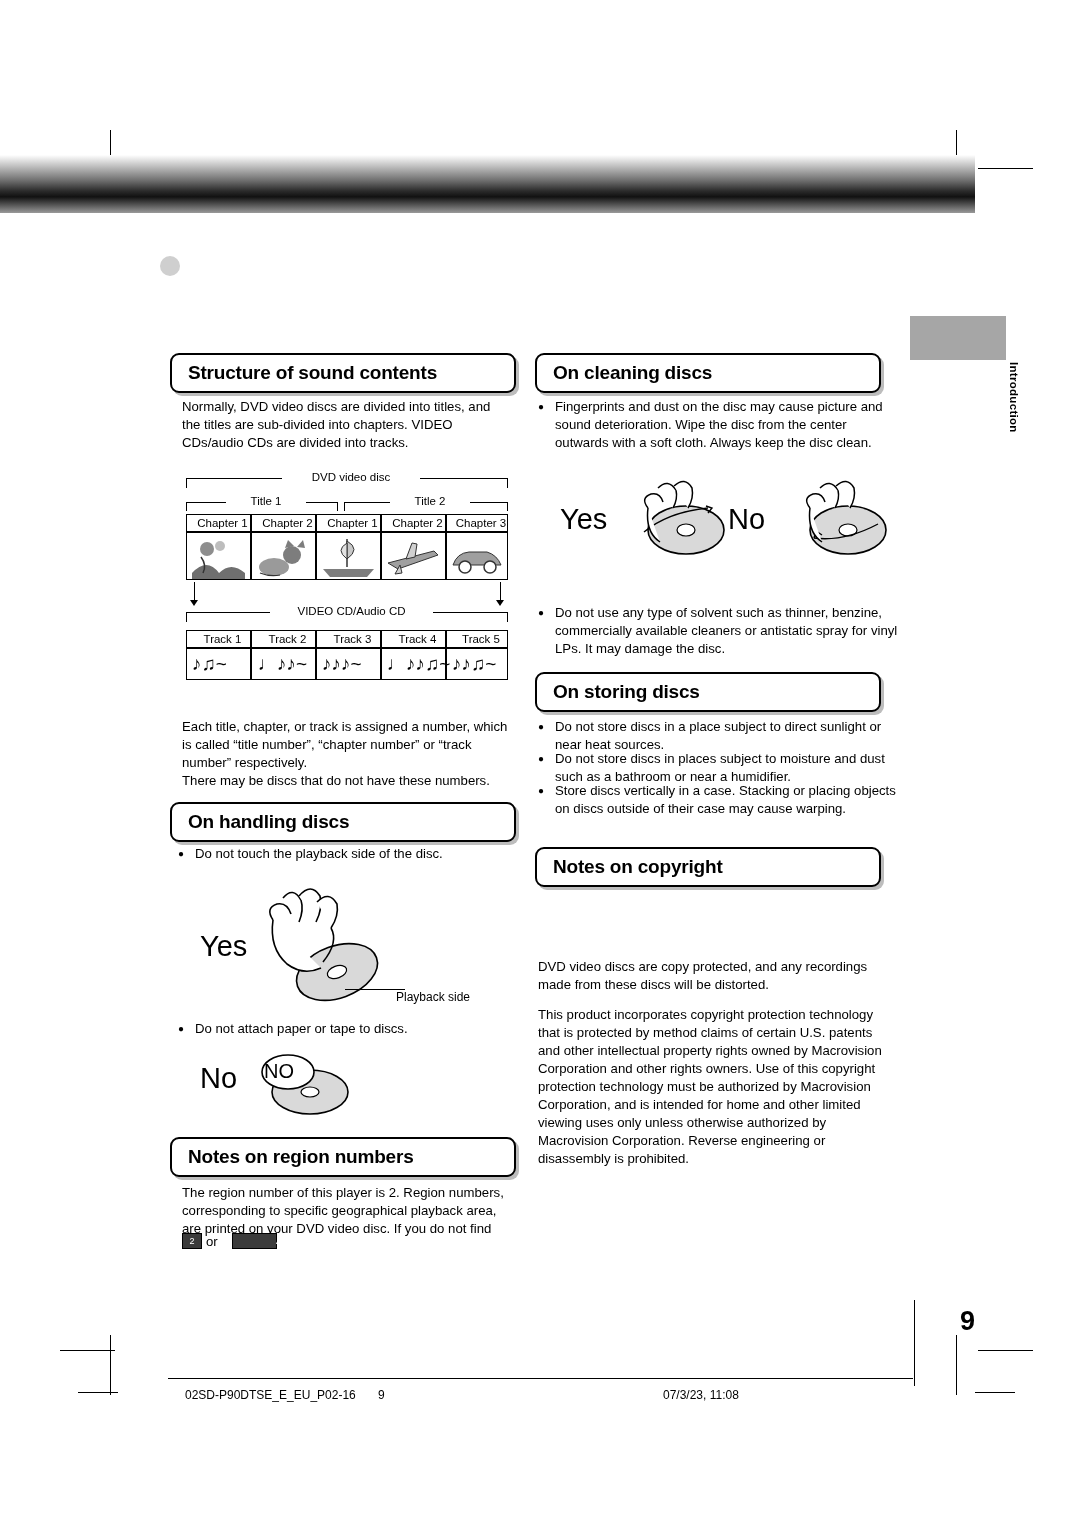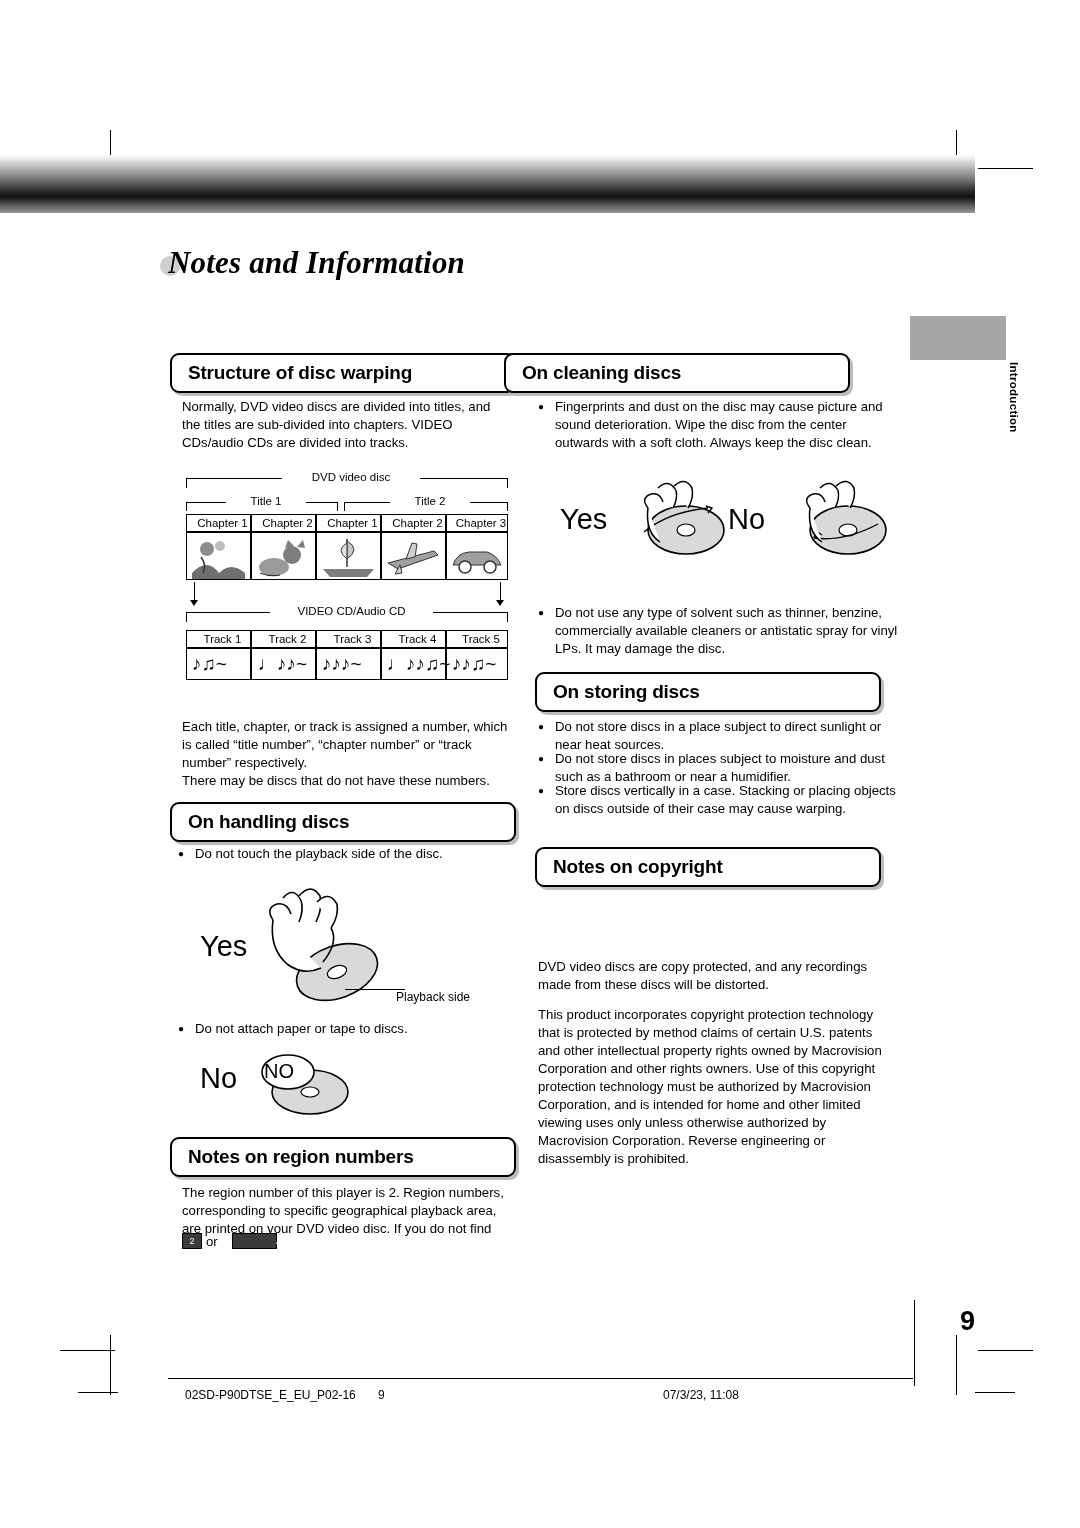--- a/index.html
+++ b/index.html
@@ -128,27 +128,26 @@
   <div class="crop crop-v" style="left:110px; top:1335px; height:60px;"></div>
   <div class="crop crop-h" style="left:60px; top:1350px; width:55px;"></div>
   <div class="crop crop-v" style="left:956px; top:1335px; height:60px;"></div>
   <div class="crop crop-h" style="left:978px; top:1350px; width:55px;"></div>
   <div class="crop crop-h" style="left:78px; top:1392px; width:40px;"></div>
   <div class="crop crop-h" style="left:975px; top:1392px; width:40px;"></div>
 
   <div class="topbar"></div>
 
   <div class="title-dot"></div>
-  <div class="page-title">Notes and Information</div>
 
   <div class="side-tab"></div>
   <div class="side-tab-text">Introduction</div>
 
   <div class="sec-head" style="left:170px; top:353px; width:342px;">
-    <span>Structure of disc warping</span>
+    <span>Structure of sound contents</span>
   </div>
 
   <div class="body-text" style="left:182px; top:398px; width:318px;">Normally, DVD video discs are divided into titles, and the titles are sub-divided into chapters. VIDEO CDs/audio CDs are divided into tracks.</div>
 
   <div class="diagram" style="left:182px; top:466px; width:330px; height:250px;">
 
     <div class="hline" style="left:4px; top:12px; width:322px;"></div>
     <div class="vline" style="left:4px; top:12px; height:10px;"></div>
     <div class="vline" style="left:325px; top:12px; height:10px;"></div>
     <div class="dlabel" style="left:100px; top:5px; width:130px;">DVD video disc</div>
@@ -285,21 +284,21 @@
   <div style="position:absolute; left:264px; top:1060px; font-size:20px; font-weight:normal;">NO</div>
 
   <div class="sec-head" style="left:170px; top:1137px; width:342px;">
     <span>Notes on region numbers</span>
   </div>
   <div class="body-text" style="left:182px; top:1184px; width:330px;">The region number of this player is 2. Region numbers, corresponding to specific geographical playback area, are printed on your DVD video disc. If you do not find</div>
   <div class="region-icon" style="left:182px; top:1233px; width:20px; height:16px; line-height:15px;">2</div>
   <div class="body-text" style="left:206px; top:1233px; width:24px;">or</div>
   <div class="region-icon" style="left:232px; top:1233px; width:24px; height:16px; line-height:15px;padding-left:43px;">ALL</div>
 
-  <div class="sec-head" style="left:504px; top:353px; width:342px;">
+  <div class="sec-head" style="left:535px; top:353px; width:342px;">
     <span>On cleaning discs</span>
   </div>
   <div class="bul" style="left:538px; top:398px; width:338px;">Fingerprints and dust on the disc may cause picture and sound deterioration. Wipe the disc from the center outwards with a soft cloth. Always keep the disc clean.</div>
 
   <div class="bigword" style="left:560px; top:503px;">Yes</div>
   <svg style="position:absolute; left:628px; top:478px;" width="110" height="90" viewBox="0 0 110 90">
     <ellipse cx="58" cy="52" rx="38" ry="24" fill="#d9d9d9" stroke="#000" stroke-width="1.6"></ellipse>
     <ellipse cx="58" cy="52" rx="9" ry="6" fill="#fff" stroke="#000" stroke-width="1.2"></ellipse>
     <path d="M16 54 q24 -20 64 -24" fill="none" stroke="#000" stroke-width="1.4"></path>
     <path d="M78 28 l6 2 l-4 5" fill="none" stroke="#000" stroke-width="1.4"></path>

